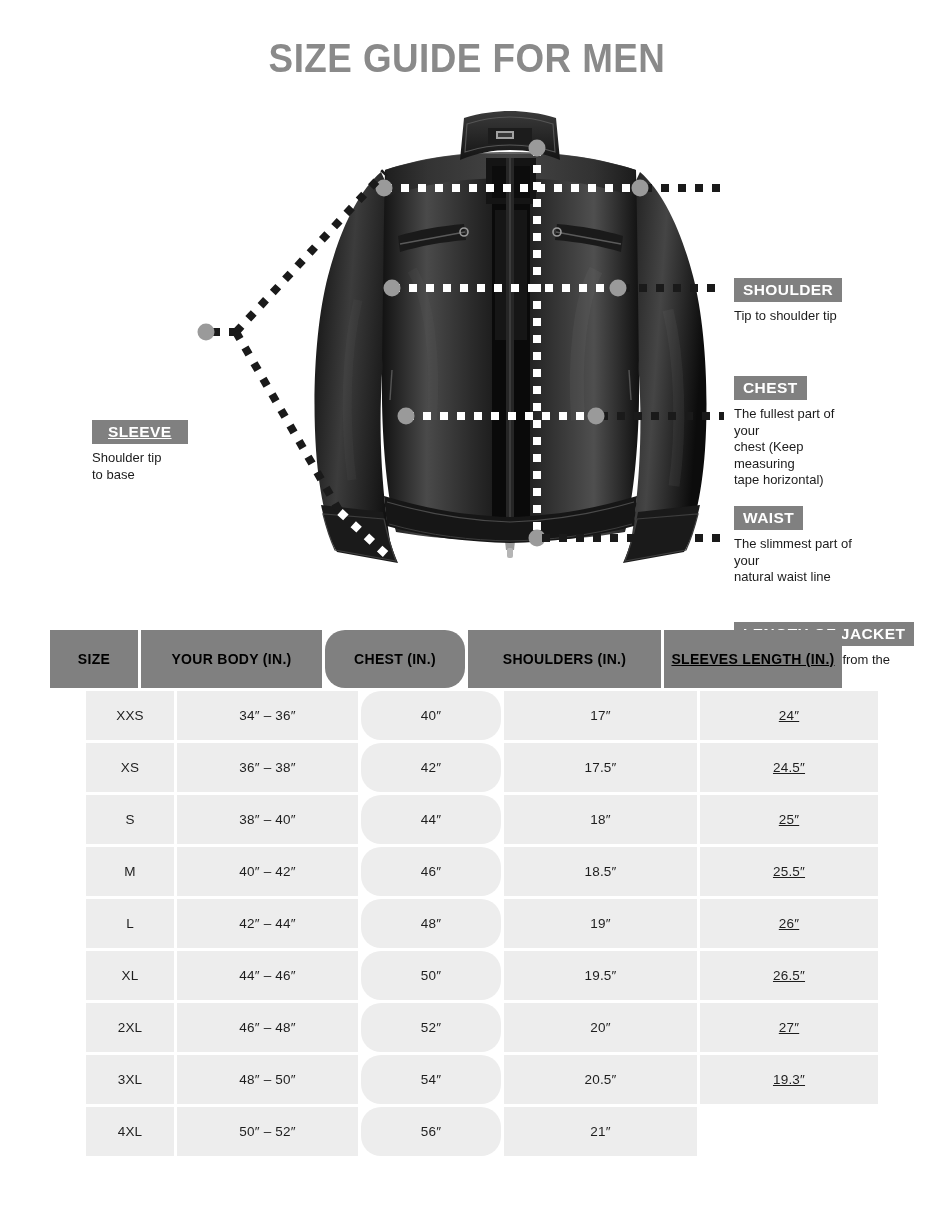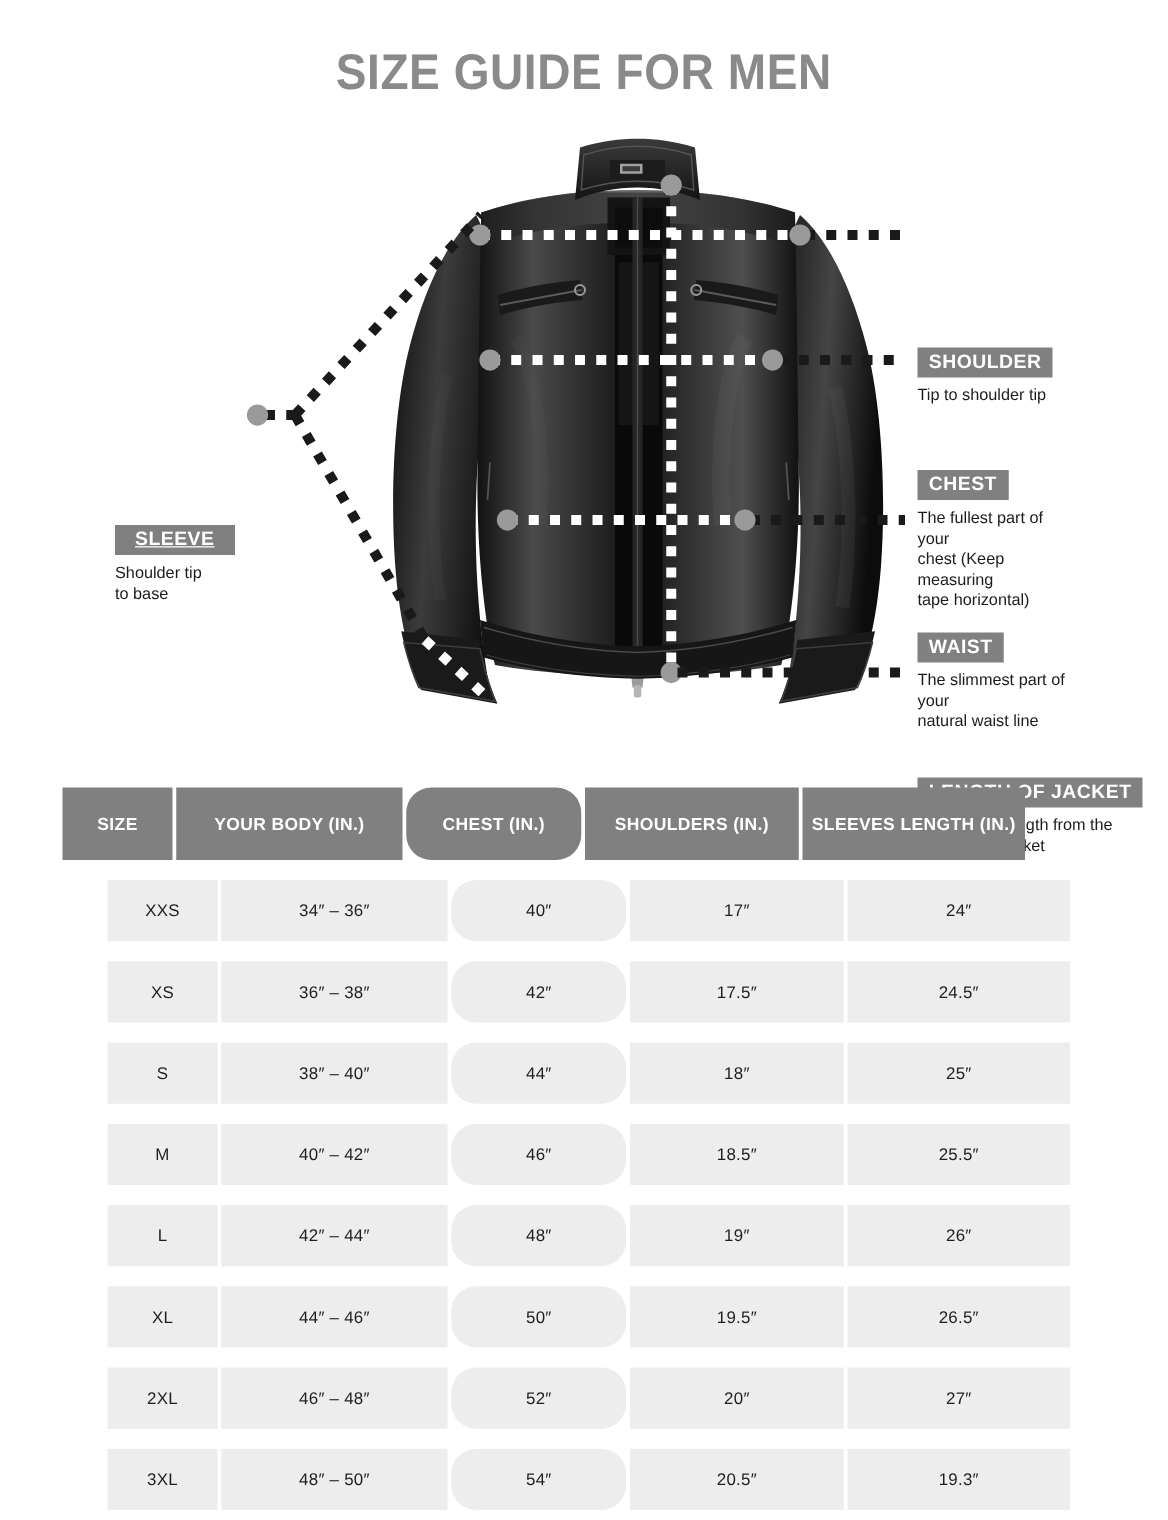--- a/index.html
+++ b/index.html
@@ -71,47 +71,47 @@
   #callout-length   { top: 522px; left: 694px; }
   #callout-sleeve   { top: 320px; left: 52px; }
 
   
   #table {
     position: absolute;
     left: 50px; top: 630px;
     width: 835px;
   }
   .trow { display: flex; width: 100%; }
-  .trow + .trow { margin-top: 16px; padding-left: 36px; }
+  .trow + .trow { margin-top: 3px; padding-left: 36px; }
   .cell {
     display: flex;
     align-items: center;
     justify-content: center;
     text-align: center;
     height: 49px;
     background: #ededed;
     color: #1e1e1e;
     font-size: 13.5px;
     letter-spacing: 0.2px;
   }
   .cell + .cell { margin-left: 3px; }
   .thead .cell {
     background: #808080;
-    color: #ffffff;
+    color: #000000;
     font-family: "Liberation Sans Narrow", "Liberation Sans", sans-serif;
     font-weight: bold;
     font-size: 14px;
     letter-spacing: 0.3px;
     height: 58px;
   }
   .c0 { width: 88px; }
   .c1 { width: 181px; }
   .c2 { width: 140px; border-radius: 20px; }
-  .c3 { width: 171px; }
-  .c4 { width: 178px; }
+  .c3 { width: 193px; }
+  .c4 { width: 178px; text-decoration: underline; }
 </style>
 </head>
 <body>
 
 <div id="page">
 
   <div id="title">SIZE GUIDE FOR MEN</div>
 
   <div id="diagram">
 

